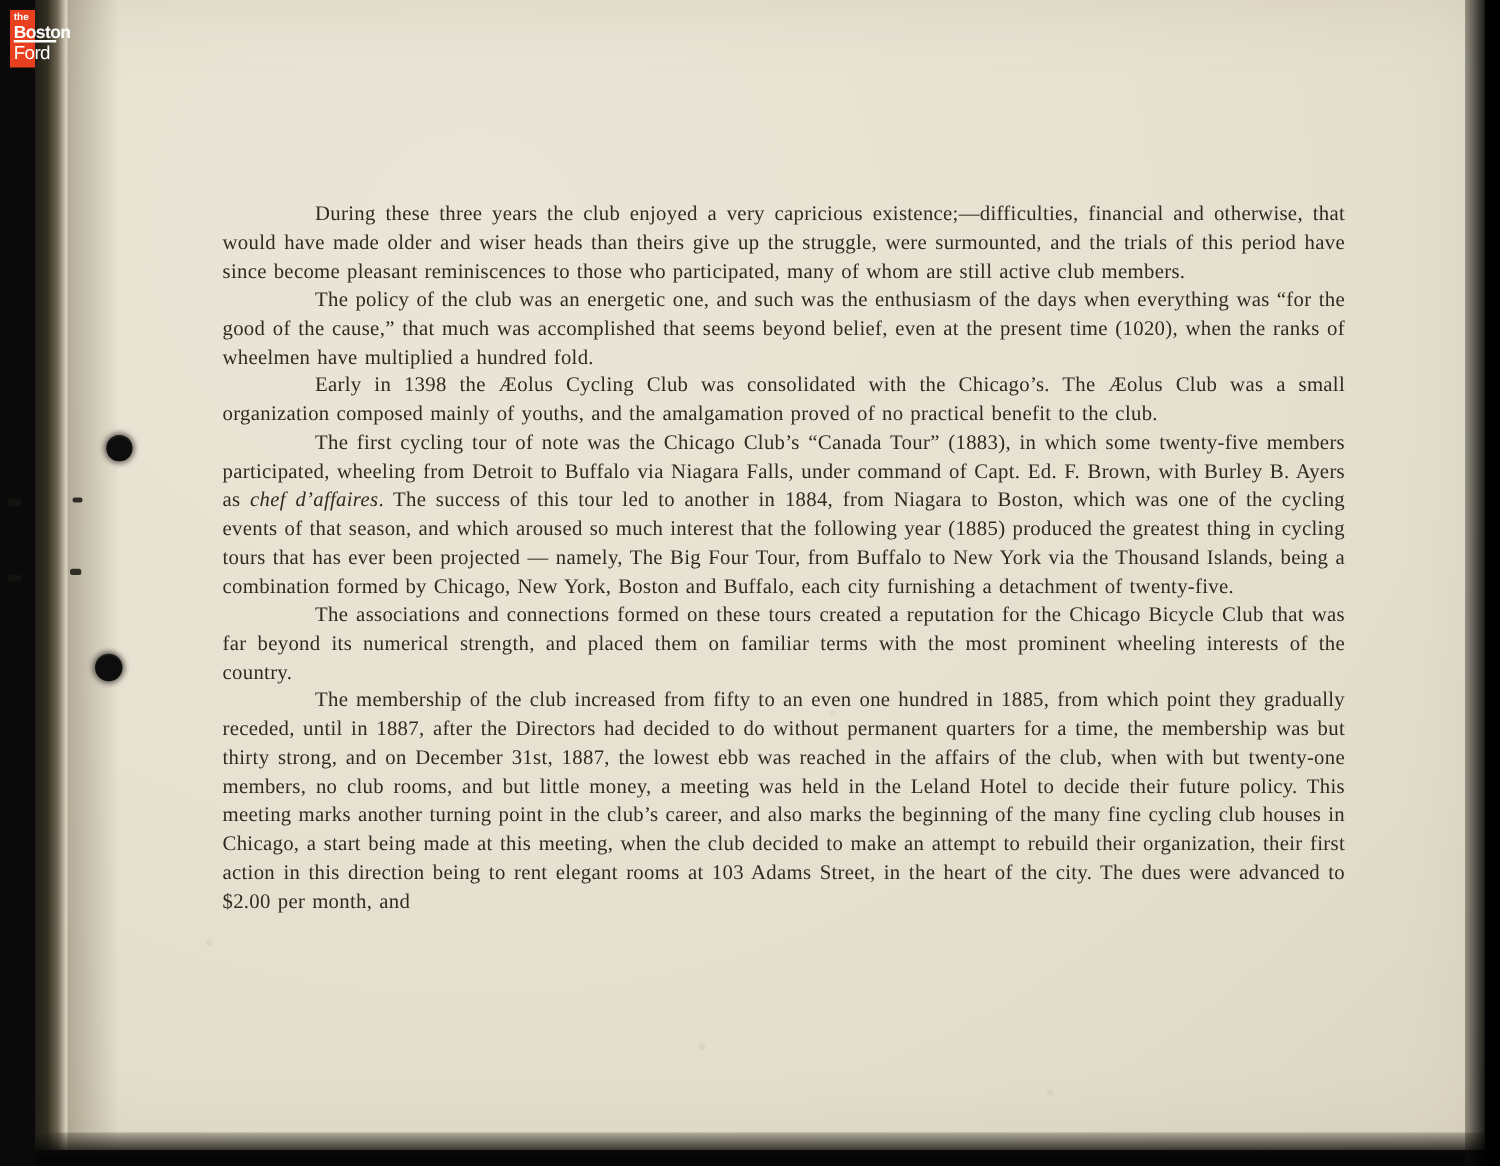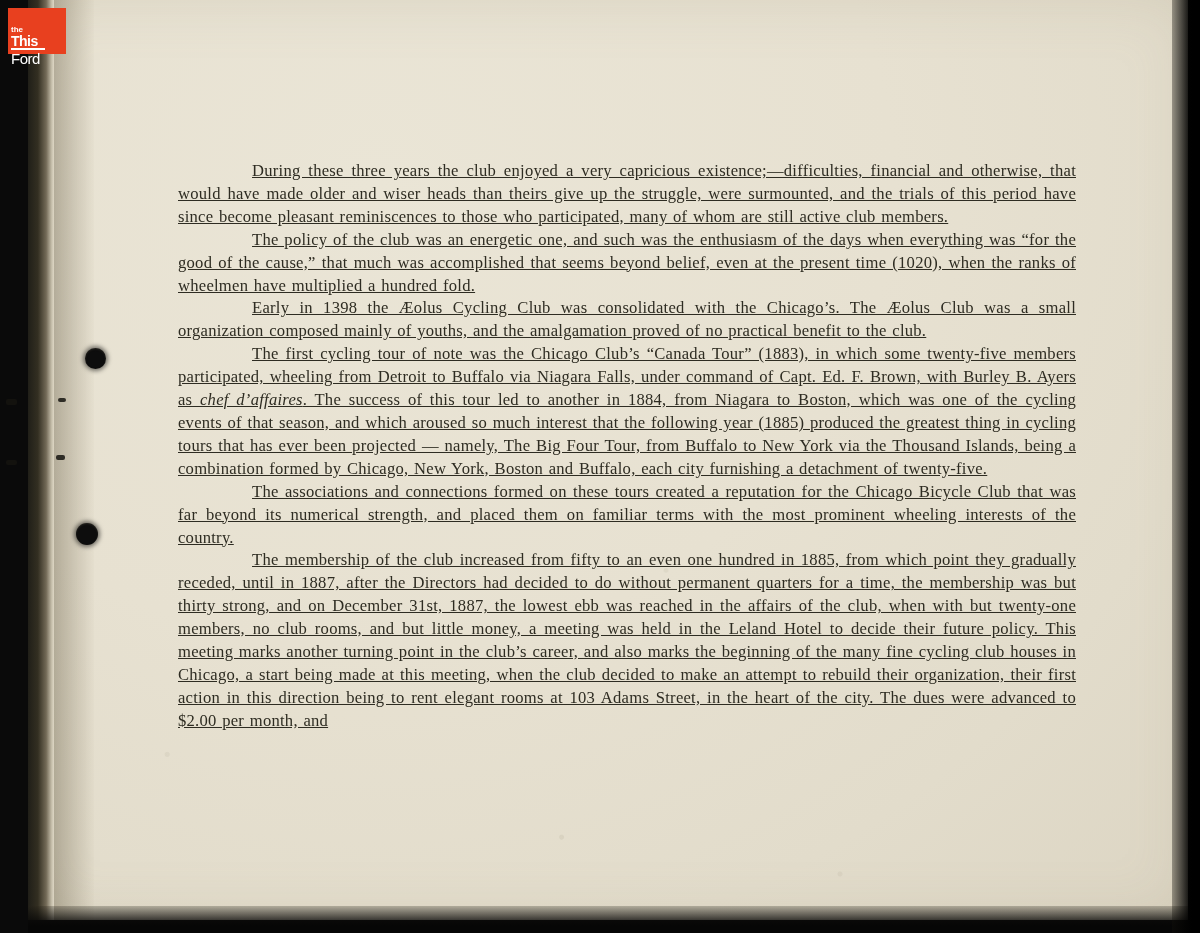--- a/index.html
+++ b/index.html
@@ -83,27 +83,27 @@
   .tick.t1 { left: 6px; top: 399px; width: 11px; height: 6px; }
   .tick.t2 { left: 6px; top: 460px; width: 11px; height: 5px; }
   .tick.t3 { left: 56px; top: 455px; width: 9px; height: 5px; }
   .tick.t4 { left: 58px; top: 398px; width: 8px; height: 4px; }
 
   
   #logo {
     position: absolute;
     left: 8px;
     top: 8px;
-    width: 58px;
+    width: 20px;
     height: 46px;
     background: #e8401f;
     color: #ffffff;
     font-family: "Liberation Sans", sans-serif;
     line-height: 1.0;
-    padding: 18px 3px;
+    padding: 2px 3px;
     box-sizing: border-box;
     z-index: 20;
   }
   #logo .the {
     font-size: 8px;
     font-weight: bold;
     letter-spacing: 0;
     display: block;
     margin-bottom: 0px;
   }
@@ -135,21 +135,20 @@
     top: 160px;
     width: 898px;
     color: #2e2c22;
     font-family: "Liberation Serif", serif;
     font-size: 16.6px;
     line-height: 22.9px;
     text-align: justify;
     text-justify: inter-word;
     letter-spacing: 0.25px;
     word-spacing: 1.2px;
-    text-decoration: underline;
   }
   #textblock p {
     margin: 0;
     text-indent: 74px;
   }
   #textblock p .italic {
     font-style: italic;
   }
   
   #grain {
@@ -188,18 +187,18 @@
     <p>The associations and connections formed on these tours created a reputation for the Chicago Bicycle Club that was far beyond its numerical strength, and placed them on familiar terms with the most prominent wheeling interests of the country.</p>
     <p>The membership of the club increased from fifty to an even one hundred in 1885, from which point they gradually receded, until in 1887, after the Directors had decided to do without permanent quarters for a time, the membership was but thirty strong, and on December 31st, 1887, the lowest ebb was reached in the affairs of the club, when with but twenty-one members, no club rooms, and but little money, a meeting was held in the Leland Hotel to decide their future policy. This meeting marks another turning point in the club’s career, and also marks the beginning of the many fine cycling club houses in Chicago, a start being made at this meeting, when the club decided to make an attempt to rebuild their organization, their first action in this direction being to rent elegant rooms at 103 Adams Street, in the heart of the city. The dues were advanced to $2.00 per month, and</p>
   </div>
 
   <div id="grain"></div>
   <div id="bottomedge"></div>
   <div id="rightedge"></div>
 
   <div id="logo">
     <span class="the">the</span>
-    <span class="henry">This</span>
+    <span class="henry">Boston</span>
     <span class="rule"></span>
     <span class="ford">Ford</span>
   </div>
 
 </div>
 
 </body></html>

